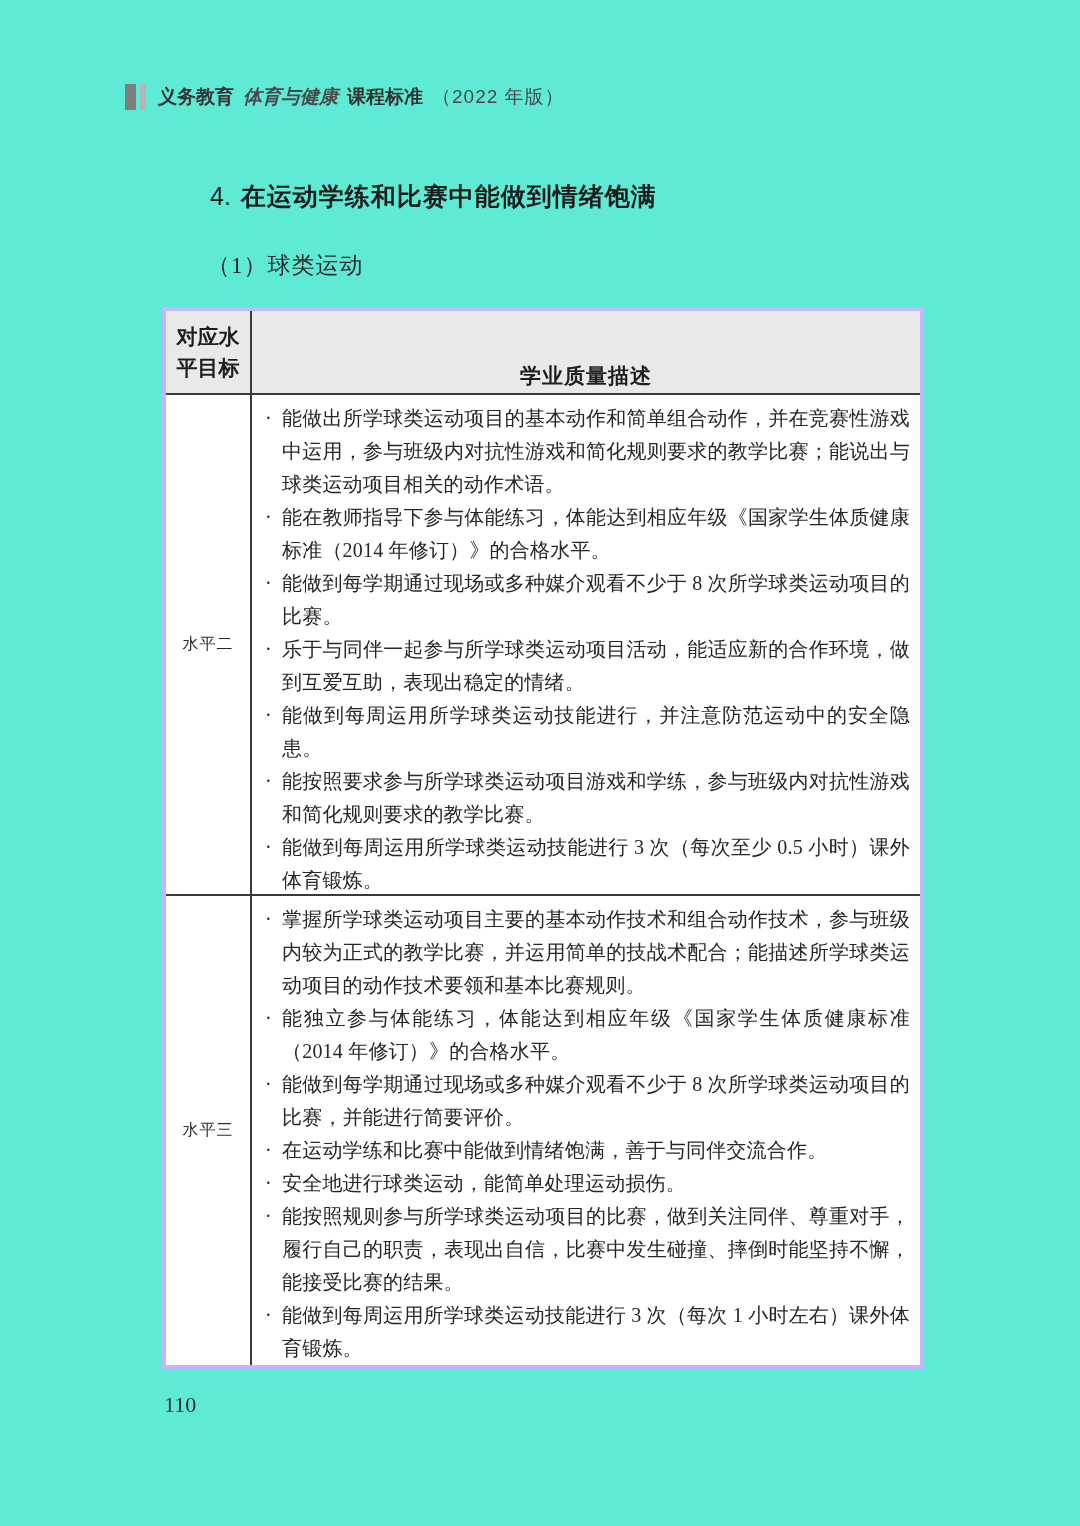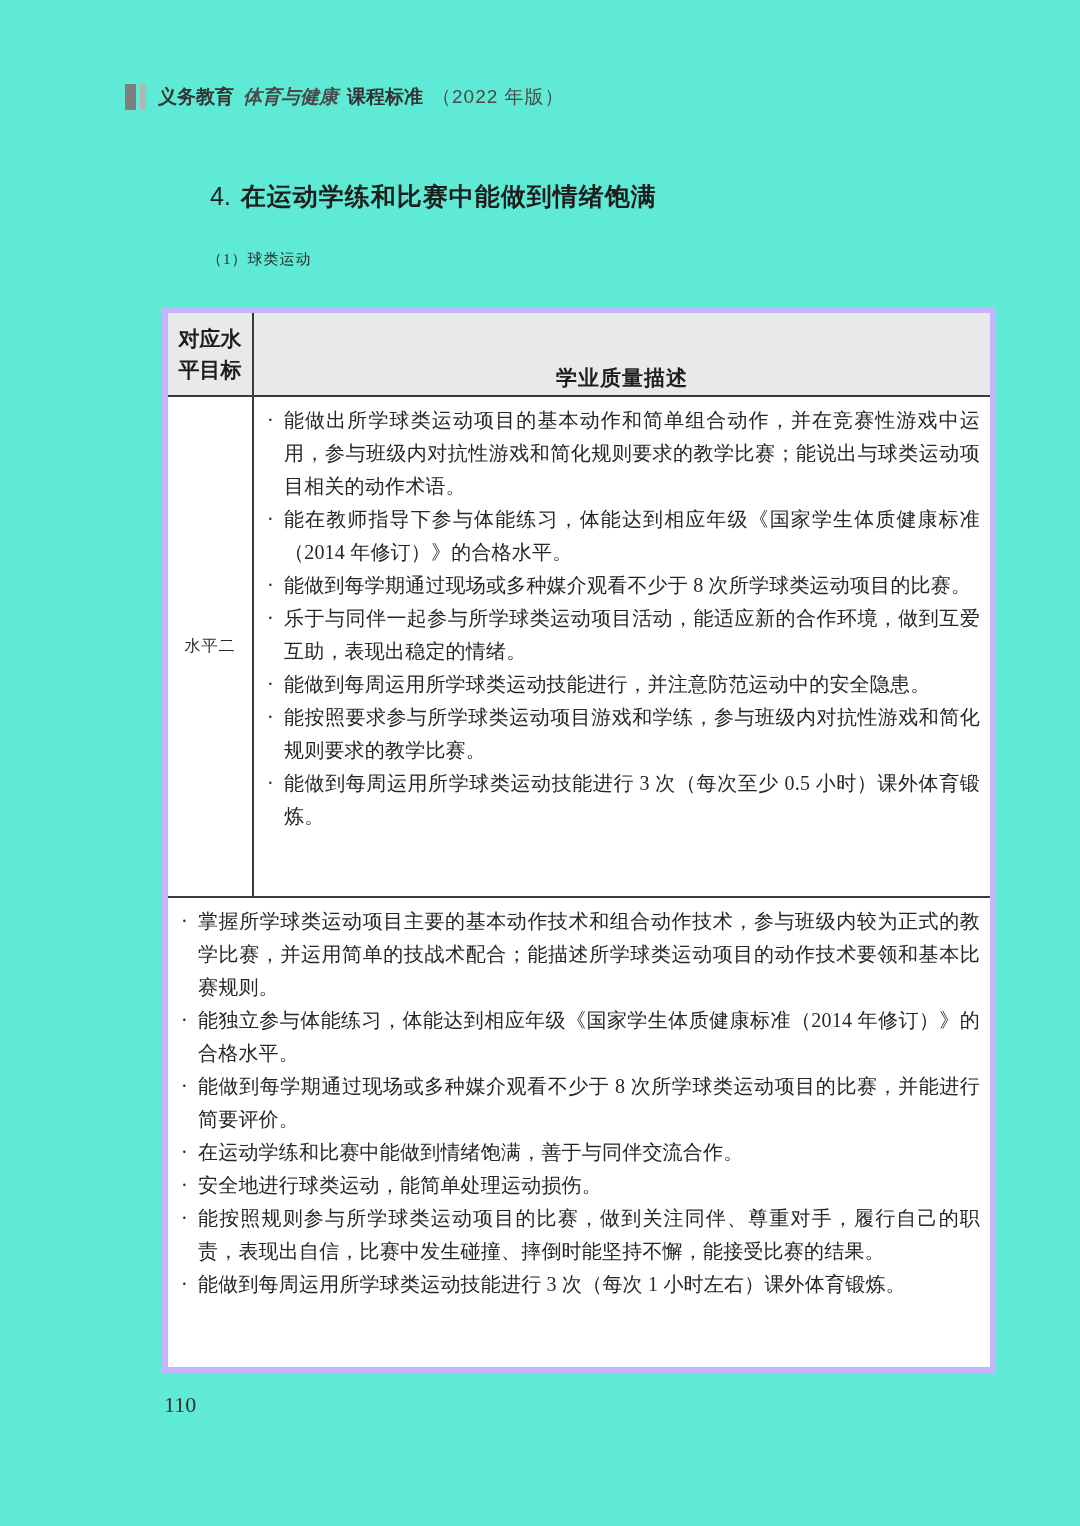--- a/index.html
+++ b/index.html
@@ -31,27 +31,27 @@
   
   .section-title{
     position:absolute;left:210px;top:180px;
     font-family:"Liberation Sans","DejaVu Sans",sans-serif;
     font-size:25px;color:#1d1d1d;display:flex;align-items:baseline;
   }
   .section-no{font-weight:normal;margin-right:10px;}
   .section-text{font-weight:bold;letter-spacing:1px;}
   .subsection-title{
     position:absolute;left:207px;top:250px;
-    font-size:15px;color:#2a2a2a;letter-spacing:1px;
+    font-size:23px;color:#2a2a2a;letter-spacing:1px;
   }
 
   
   .qtable{
-    position:absolute;left:162px;top:307px;width:834px;
-    border:6px solid #c4b5fd;
+    position:absolute;left:162px;top:307px;width:762px;
+    border:4px solid #c4b5fd;
     box-sizing:border-box;
     background:#ffffff;
   }
   .trow{display:flex;box-sizing:border-box;}
   .thead{height:84px;background:#e9e9e9;border-bottom:2px solid #3a3a3a;}
   .tbody1{height:501px;border-bottom:2px solid #3a3a3a;}
   .tbody2{height:469px;}
   .c-level{
     width:86px;flex:0 0 86px;
     border-right:2px solid #3a3a3a;
@@ -147,20 +147,23 @@
             </div>
           <div class="ditem">
               <span class="bullet">·</span>
               <span class="itext">能做到每周运用所学球类运动技能进行 3 次（每次至少 0.5 小时）课外体育锻炼。</span>
             </div>
         </div>
       </div>
     </div>
 
     <div class="trow tbody2">
+      <div class="c-level">
+        <span class="level-label">水平三</span>
+      </div>
       <div class="c-desc">
         <div class="desc-list">
           <div class="ditem">
               <span class="bullet">·</span>
               <span class="itext">掌握所学球类运动项目主要的基本动作技术和组合动作技术，参与班级内较为正式的教学比赛，并运用简单的技战术配合；能描述所学球类运动项目的动作技术要领和基本比赛规则。</span>
             </div>
           <div class="ditem">
               <span class="bullet">·</span>
               <span class="itext">能独立参与体能练习，体能达到相应年级《国家学生体质健康标准（2014 年修订）》的合格水平。</span>
             </div>

